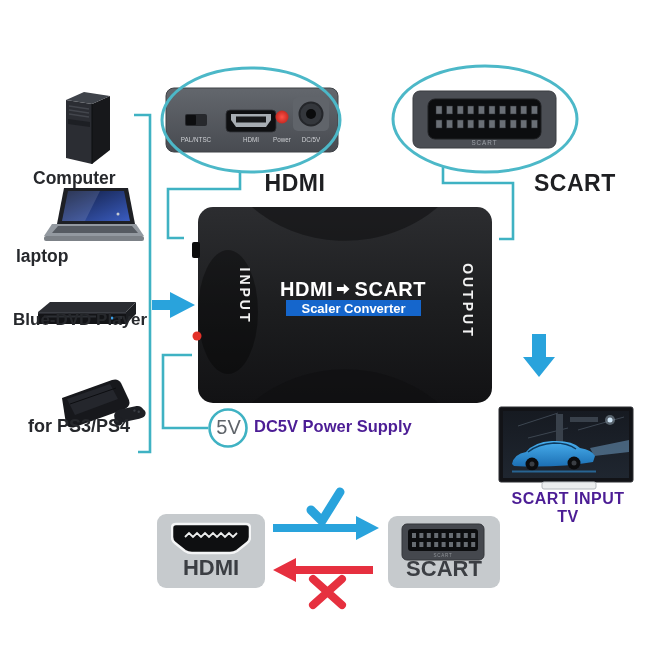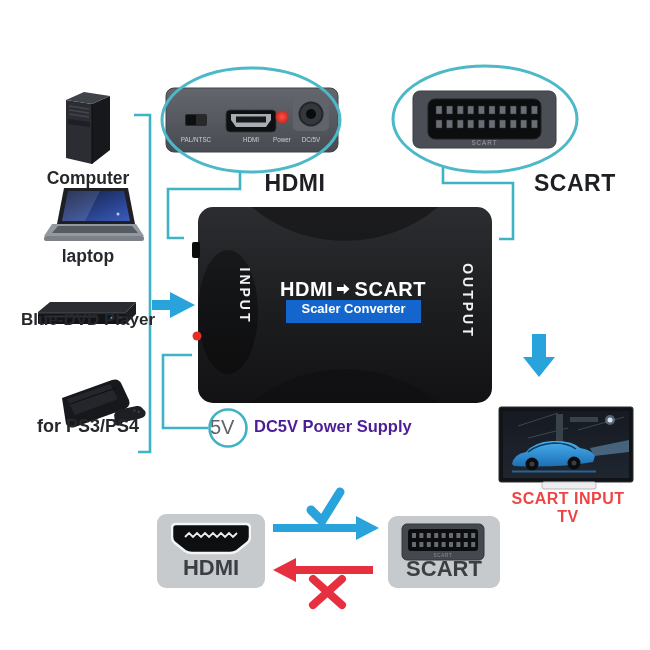--- a/index.html
+++ b/index.html
@@ -1,19 +1,19 @@
 <!DOCTYPE html>
 <html><head>
 <meta charset="utf-8">
 <style>
   html,body{margin:0;padding:0;background:#fff;}
   #canvas{position:relative;width:650px;height:650px;background:#ffffff;overflow:hidden;
           font-family:"Liberation Sans",sans-serif;}
   .abs{position:absolute;}
-  .lbl{color:#26282c;font-weight:bold;text-align:center;}
+  .lbl{color:#26282c;font-weight:bold;}
   .cap{color:#1e1f22;font-weight:bold;text-align:center;letter-spacing:0.5px;}
   .graybox{background:#c6cacd;border-radius:9px;}
   .boxcap{color:#3b3e43;font-weight:bold;text-align:center;}
   #conv-title{display:flex;align-items:center;justify-content:center;gap:4px;
               color:#fff;font-weight:bold;font-size:20px;letter-spacing:0.5px;}
   #conv-bar{background:#1566cc;color:#fff;font-weight:bold;font-size:13px;
             text-align:center;line-height:17px;}
 </style>
 </head>
 <body>
@@ -52,21 +52,21 @@
       </linearGradient>
     </defs>
     <polygon points="24,2 88,2 95,38 17,38" fill="#1e2025"></polygon>
     <polygon points="28,5 84,5 90,35 22,35" fill="url(#lapScr)"></polygon>
     <polygon points="28,5 60,5 45,35 22,35" fill="#ffffff" opacity="0.12"></polygon>
     <circle cx="78" cy="28" r="1.5" fill="#c8ccd2"></circle>
     <polygon points="12,38 96,38 104,50 4,50" fill="#9399a0"></polygon>
     <polygon points="18,40 92,40 98,47 12,47" fill="#565b62"></polygon>
     <rect x="4" y="50" width="100" height="5" rx="2" fill="#7c8187"></rect>
   </svg>
-  <div class="abs lbl" style="left:33px;top:246px;width:110px;font-size:17.5px">laptop</div>
+  <div class="abs lbl" style="left:16px;top:246px;width:110px;font-size:17.5px">laptop</div>
 
   <svg class="abs" style="left:34px;top:298px" width="108" height="32" viewBox="0 0 108 32">
     <polygon points="16,4 102,4 92,14 4,14" fill="#2b2d32"></polygon>
     <polygon points="92,14 102,4 102,16 92,26" fill="#1c1e22"></polygon>
     <rect x="4" y="14" width="88" height="12" rx="1" fill="#131417"></rect>
     <rect x="4" y="14" width="88" height="1.6" fill="#3a3d43"></rect>
     <rect x="10" y="17.5" width="52" height="2" fill="#2c2f34"></rect>
     <circle cx="78" cy="20" r="1.6" fill="#3ba0e8"></circle>
     <rect x="84" y="18" width="4" height="3" fill="#2c2f34"></rect>
   </svg>
@@ -168,23 +168,23 @@
     <text x="54" y="96" transform="rotate(90 54 96)" text-anchor="middle" dominant-baseline="middle" fill="#f2f2f2" font-size="14" font-weight="bold" letter-spacing="3" font-family="Liberation Sans,sans-serif">INPUT</text>
     <text x="277" y="101" transform="rotate(90 277 101)" text-anchor="middle" dominant-baseline="middle" fill="#f2f2f2" font-size="14" font-weight="bold" letter-spacing="3" font-family="Liberation Sans,sans-serif">OUTPUT</text>
   </svg>
   <div id="conv-title" class="abs" style="left:280px;top:277px;width:146px;height:24px">
     <span>HDMI</span>
     <svg width="14" height="14" viewBox="0 0 14 14">
       <polygon points="0,5 7,5 7,1.5 13,7 7,12.5 7,9 0,9" fill="#ffffff"></polygon>
     </svg>
     <span>SCART</span>
   </div>
-  <div id="conv-bar" class="abs" style="left:286px;top:300px;width:135px;height:23px">Scaler Converter</div>
-
-  <div class="abs" style="left:210px;top:416px;width:37px;height:25px;text-align:left;
+  <div id="conv-bar" class="abs" style="left:286px;top:300px;width:135px;height:16px">Scaler Converter</div>
+
+  <div class="abs" style="left:210px;top:416px;width:37px;height:25px;text-align:center;
        font-size:20px;color:#5f646a;font-weight:normal">5V</div>
   <div class="abs" style="left:254px;top:417px;width:170px;font-size:16.5px;font-weight:bold;color:#4c1d95">DC5V Power Supply</div>
 
   <svg class="abs" style="left:498px;top:404px" width="138" height="88" viewBox="0 0 138 88">
     <defs>
       <linearGradient id="scrG" x1="0" y1="0" x2="0" y2="1">
         <stop offset="0" stop-color="#161a21"></stop>
           <stop offset="1" stop-color="#1f2630"></stop>
       </linearGradient>
       <linearGradient id="carG" x1="0" y1="0" x2="0" y2="1">
@@ -206,21 +206,21 @@
     <polygon points="92,44 131,36 131,48 96,52" fill="#7fb4e0" opacity="0.45"></polygon>
     <path d="M14,60 Q16,50 28,48 Q36,38 54,37 Q74,36 82,44 Q94,46 97,52 L95,58 Q60,64 16,62 Z" fill="url(#carG)"></path>
     <path d="M30,48 Q40,40 56,39 Q70,39 78,45" fill="none" stroke="#0e3a5e" stroke-width="1.5"></path>
     <circle cx="34" cy="60" r="6.5" fill="#0b0c0e"></circle>
       <circle cx="34" cy="60" r="2.5" fill="#3a3e44"></circle>
     <circle cx="76" cy="59" r="6.5" fill="#0b0c0e"></circle>
       <circle cx="76" cy="59" r="2.5" fill="#3a3e44"></circle>
     <rect x="14" y="66.5" width="84" height="2" fill="#2e8fd6" opacity="0.6"></rect>
     <rect x="44" y="78" width="54" height="7" rx="2" fill="#eceeef" stroke="#b5b9bd" stroke-width="1"></rect>
   </svg>
-  <div class="abs cap" style="left:502px;top:490px;width:132px;font-size:16px;color:#ef4444">SCART INPUT TV</div>
+  <div class="abs cap" style="left:502px;top:490px;width:132px;font-size:16px;color:#4c1d95">SCART INPUT TV</div>
 
   <div class="abs graybox" style="left:157px;top:514px;width:108px;height:74px">
     <svg class="abs" style="left:14px;top:8px" width="80" height="34" viewBox="0 0 80 34">
       <path d="M5,2 H75 Q79,2 79,6 V15 Q79,19 76,21 L66,29 Q63,31 59,31 H21 Q17,31 14,29 L4,21 Q1,19 1,15 V6 Q1,2 5,2 Z" fill="#0e0f11" stroke="#f4f5f6" stroke-width="2.5" stroke-linejoin="round"></path>
       <path d="M14,15 l4,-4 4,4 4,-4 4,4 4,-4 4,4 4,-4 4,4 4,-4 4,4 4,-4 4,4 4,-4" fill="none" stroke="#eceded" stroke-width="1.8"></path>
     </svg>
     <div class="abs boxcap" style="left:0;top:41px;width:108px;font-size:22px">HDMI</div>
   </div>
 
   <div class="abs graybox" style="left:388px;top:516px;width:112px;height:72px">

